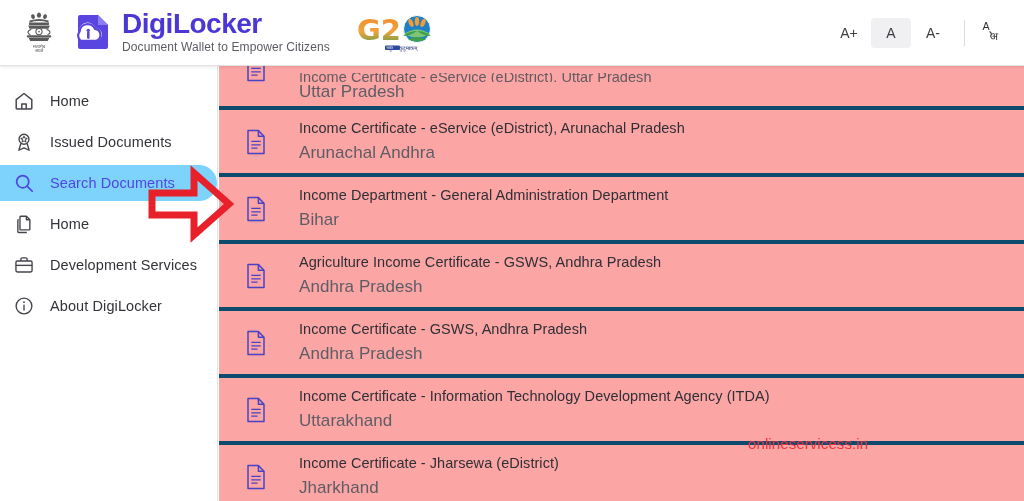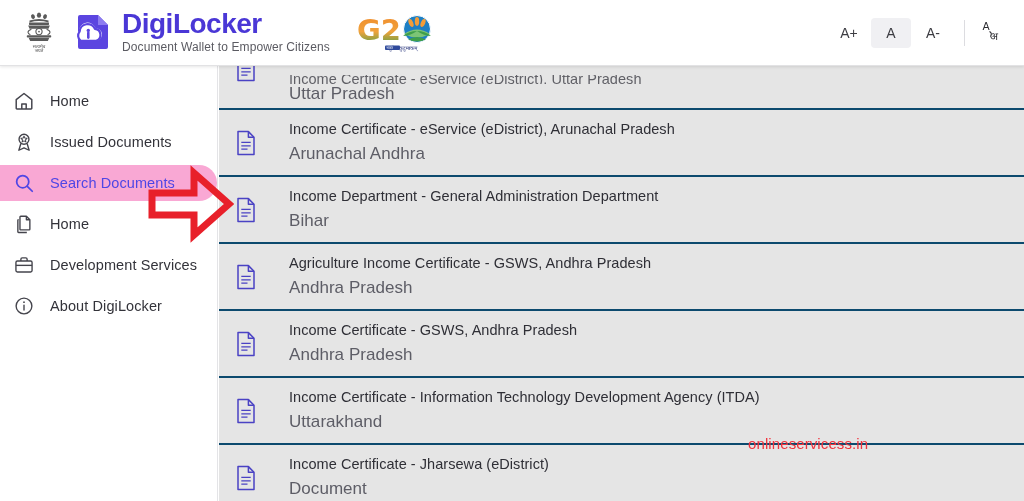--- a/index.html
+++ b/index.html
@@ -63,32 +63,32 @@
   .nav-item {
     position:relative; display:flex; align-items:center; gap:14px;
     height:36px; margin:5px 0; padding-left:12px;
     border-radius:0 20px 20px 0; cursor:pointer;
   }
   .nav-item .ico { width:24px; height:24px; display:flex; align-items:center; justify-content:center; flex:0 0 24px;}
   .nav-item .lbl {
     font-size:14.5px; color:#33333a; letter-spacing:.1px;
     font-family:"Liberation Sans", sans-serif; white-space:nowrap;
   }
-  .nav-item.active { background:#f9a8d4; }
+  .nav-item.active { background:#7dd3fc; }
   .nav-item.active .lbl { color:#4f46e5; }
 
   
   .content {
     position:absolute; left:219px; top:66px; width:805px; height:435px;
     background:#ffffff; overflow:hidden;
   }
   .doc-row {
     position:relative; display:flex; align-items:center;
-    height:67px; border-bottom:2px solid #0c4a6e;
-    padding-left:10px; cursor:pointer; background:#e5e5e5;
+    height:67px; border-bottom:4px solid #0c4a6e;
+    padding-left:20px; cursor:pointer; background:#fca5a5;
   }
   .doc-row.clipped { height:44px; align-items:flex-end; }
   .doc-row .ficon { width:34px; flex:0 0 34px; display:flex; align-items:center; justify-content:center; }
   .doc-row.clipped .ficon { align-self:flex-start; margin-top:-10px; }
   .doc-meta { padding-left:26px; display:flex; flex-direction:column; justify-content:center; gap:7px; }
   .doc-row.clipped .doc-meta { gap:0; padding-bottom:4px; }
   .doc-title {
     font-size:14.5px; color:#2f2f36; letter-spacing:.05px;
     font-family:"Liberation Sans", sans-serif; white-space:nowrap;
   }
@@ -357,21 +357,21 @@
     <div class="doc-row">
       <span class="ficon">
         <svg width="22" height="26" viewBox="0 0 22 26" fill="none" stroke="#4a42c4" stroke-width="1.5" stroke-linejoin="round">
           <path d="M3 1.6 h10.4 l5.6 5.6 v17.2 h-16 z"></path>
           <path d="M13.4 1.6 v5.6 h5.6"></path>
           <path d="M6.3 12.4 h9.4 M6.3 15.8 h9.4 M6.3 19.2 h6.2" stroke-width="1.2"></path>
         </svg>
       </span>
       <div class="doc-meta">
         <div class="doc-title">Income Certificate - Jharsewa (eDistrict)</div>
-        <div class="doc-sub">Document</div>
+        <div class="doc-sub">Jharkhand</div>
       </div>
     </div>
   </div>
 
   <span class="red-arrow">
     <svg width="86" height="80" viewBox="0 0 86 80">
       <path d="M4 29 H46 V9 L81 40 L46 71 V51 H4 Z" fill="none" stroke="#e8202a" stroke-width="7" stroke-linejoin="miter"></path>
     </svg>
   </span>
 

